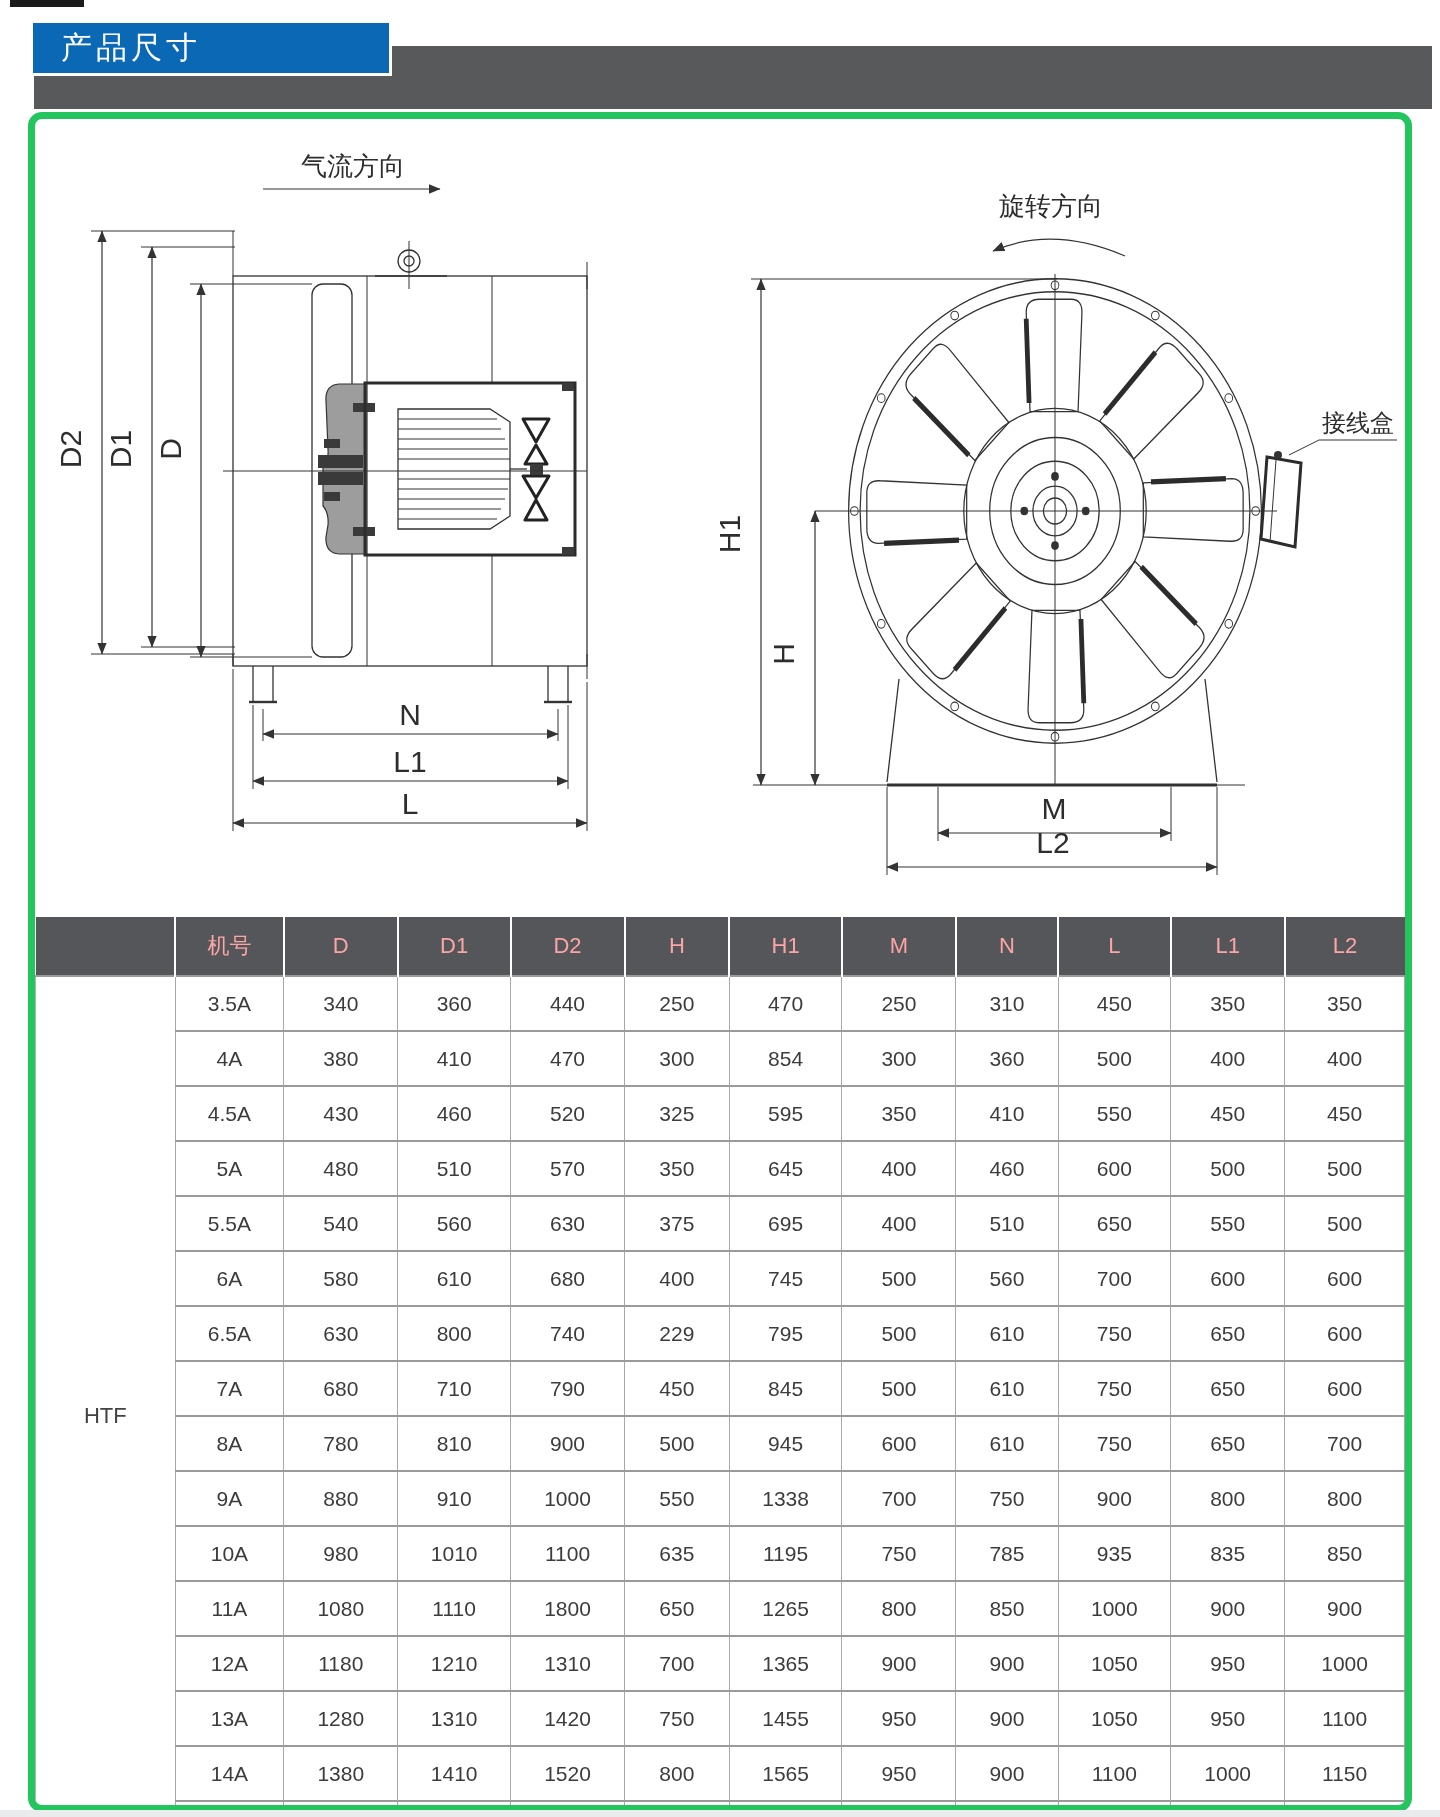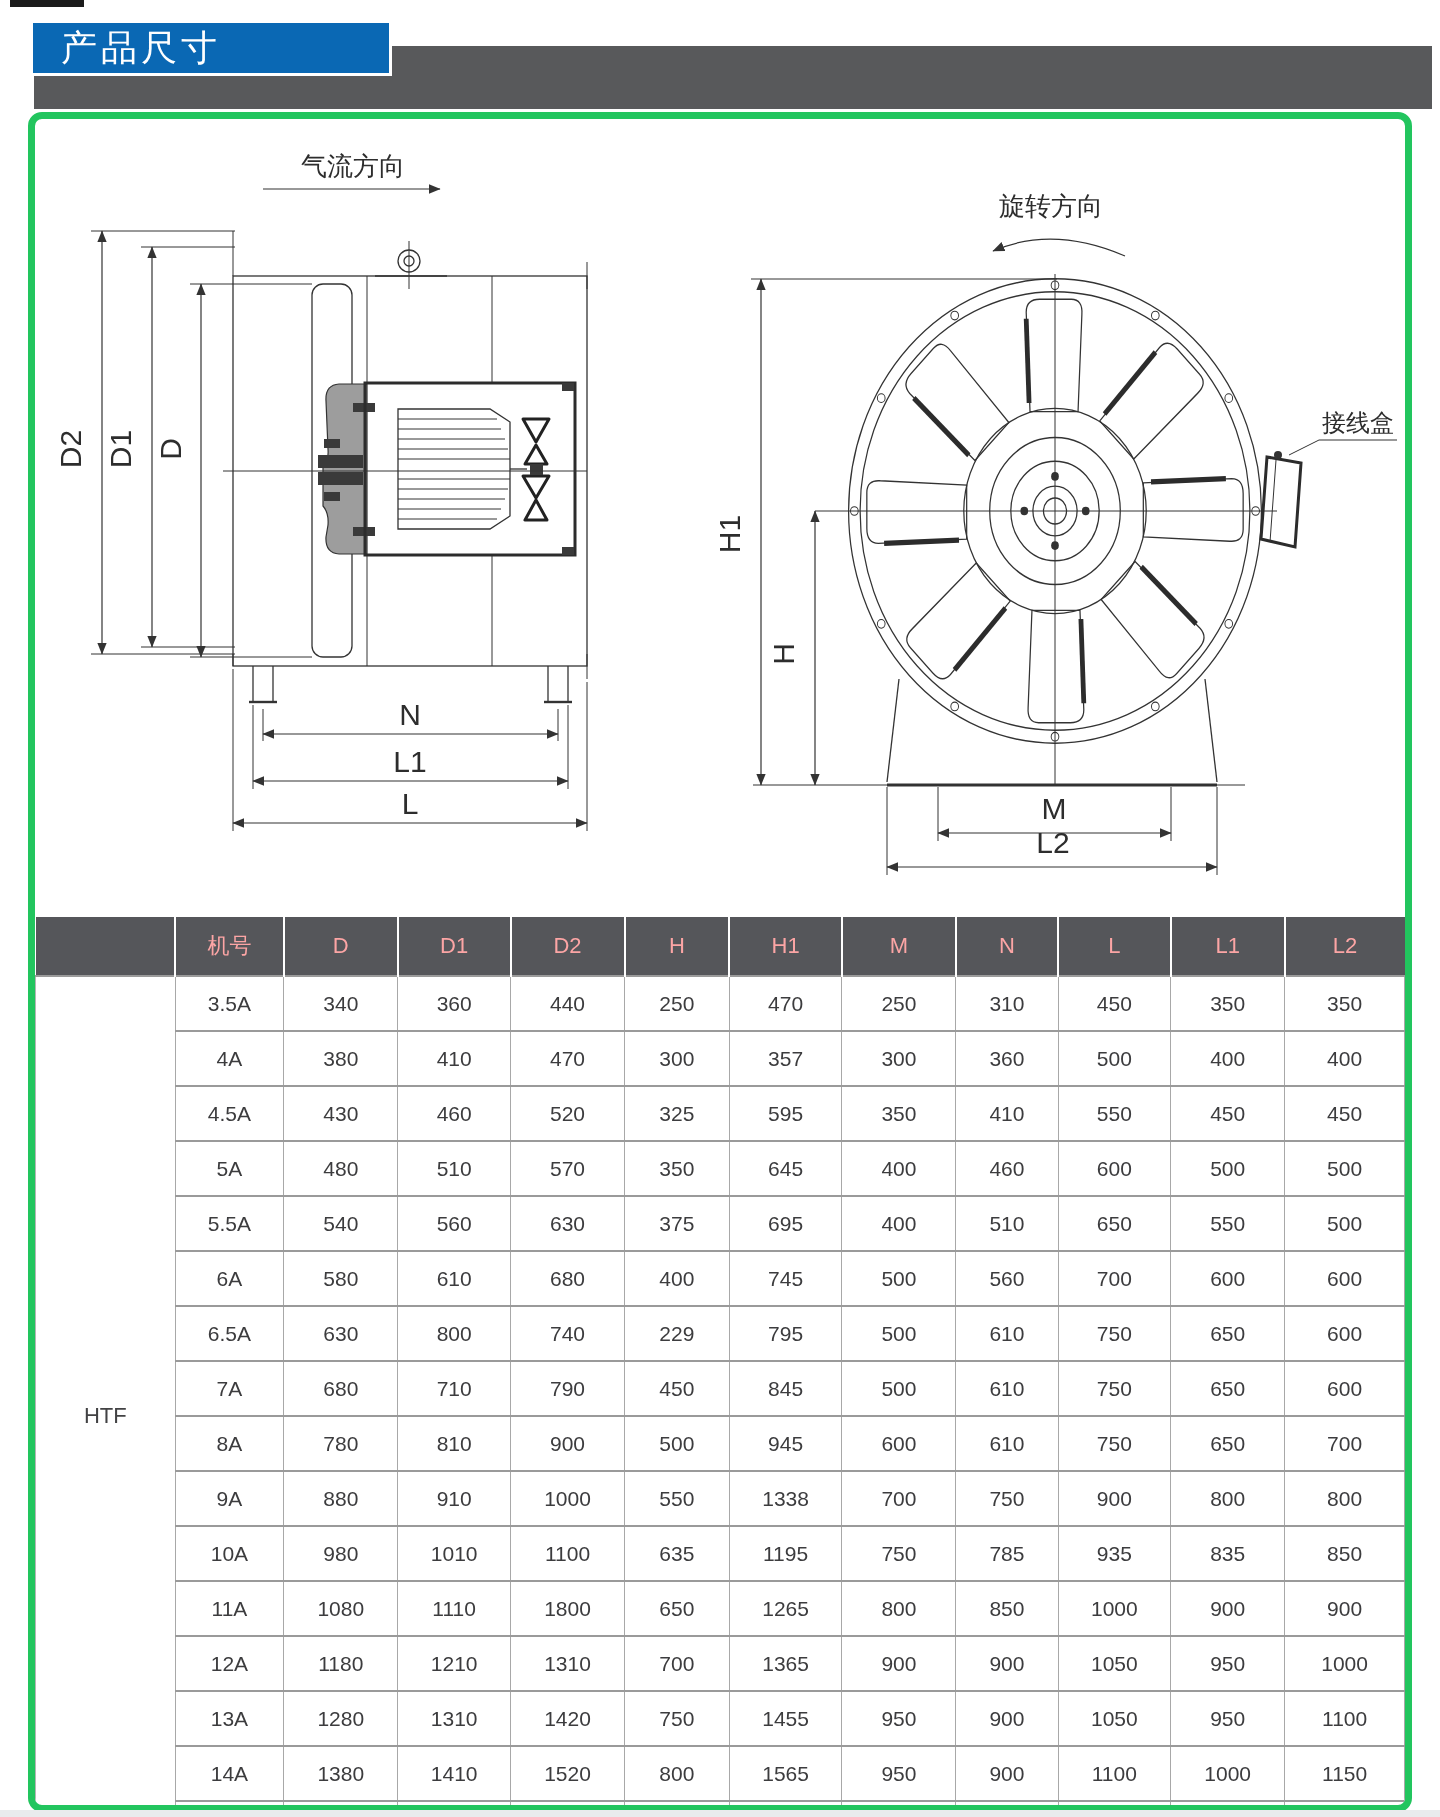--- a/index.html
+++ b/index.html
@@ -5,21 +5,21 @@
   html,body{margin:0;padding:0;}
   body{
     width:1440px;height:1817px;position:relative;background:#ffffff;
     font-family:"Liberation Sans","DejaVu Sans",sans-serif;overflow:hidden;
   }
   
   .top-chip{position:absolute;left:10px;top:0;width:74px;height:7px;background:#1b1b1b;}
   .gray-bar{position:absolute;left:34px;top:46px;width:1398px;height:63px;background:#58595b;}
   .title-badge{
     position:absolute;left:30px;top:20px;width:362px;height:56px;background:#0a68b4;
-    border:3px solid #ffffff;box-sizing:border-box;color:#ffffff;font-size:36px;
+    border:3px solid #ffffff;box-sizing:border-box;color:#ffffff;font-size:31px;
     letter-spacing:4px;line-height:50px;padding-left:28px;
   }
   
   .card{
     position:absolute;left:28px;top:112px;width:1384px;height:1700px;background:#ffffff;
     border:7px solid #22c55e;border-radius:14px;box-sizing:border-box;overflow:hidden;
   }
   .bottom-strip{position:absolute;left:0;top:1810px;width:1440px;height:7px;background:#e9ebed;}
   .drawings-wrap{position:relative;width:1380px;height:798px;}
   
@@ -320,21 +320,21 @@
           <td>450</td>
           <td>350</td>
           <td>350</td>
         </tr>
         <tr>
           <td>4A</td>
           <td>380</td>
           <td>410</td>
           <td>470</td>
           <td>300</td>
-          <td>357</td>
+          <td>854</td>
           <td>300</td>
           <td>360</td>
           <td>500</td>
           <td>400</td>
           <td>400</td>
         </tr>
         <tr>
           <td>4.5A</td>
           <td>430</td>
           <td>460</td>

